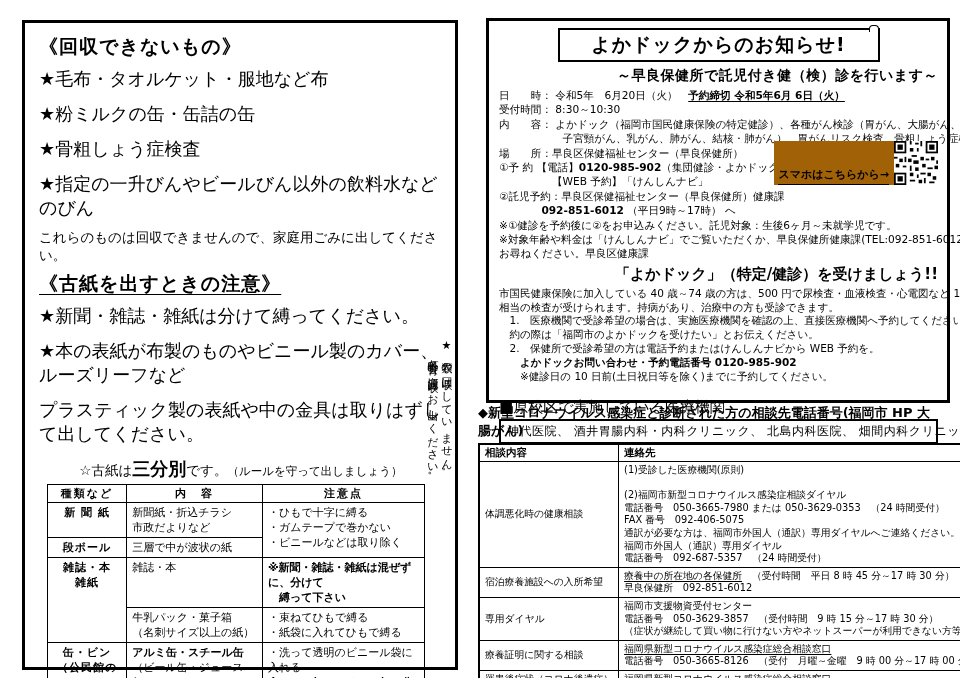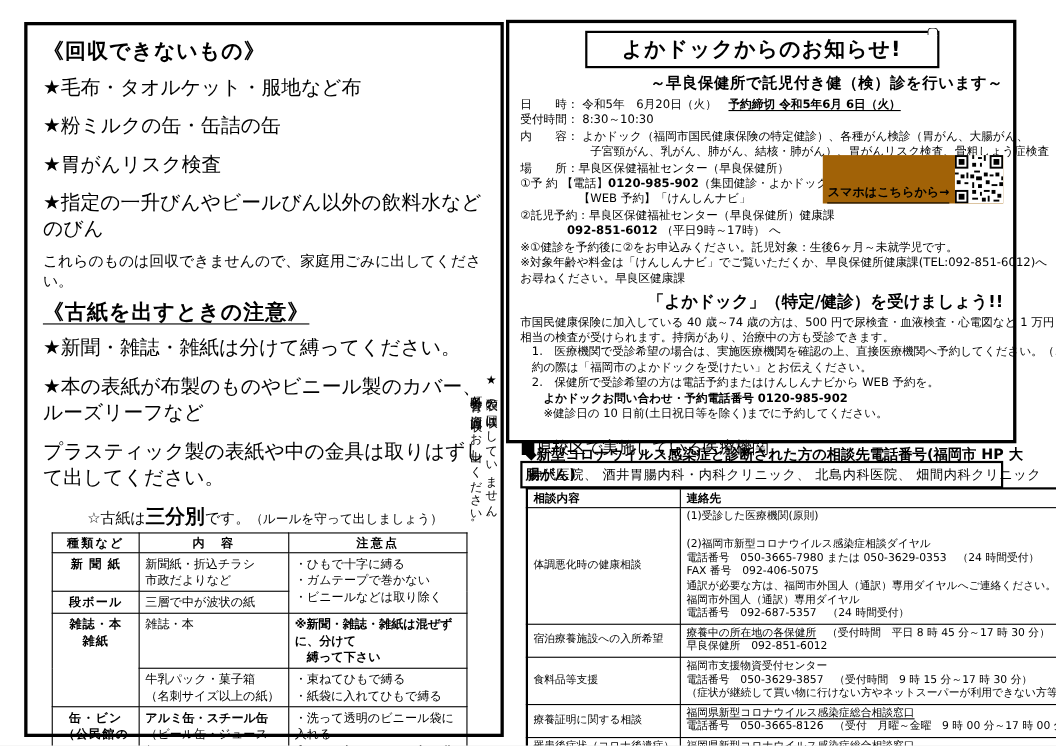--- a/index.html
+++ b/index.html
@@ -35,21 +35,21 @@
   .sort-table td.kind { text-align:center; font-weight:bold; width:21%; letter-spacing:1px; }
   .sort-table td .ln { line-height:15px; }
   .sort-table .notes { width:43%; }
   .vnote {
     position:absolute; right:2px; top:316px; height:306px;
     writing-mode:vertical-rl; font-size:11px; line-height:14px; letter-spacing:1px;
   }
 
   
   .right-top {
-    position:absolute; left:460px; top:18px; width:464px; height:385px;
+    position:absolute; left:486px; top:18px; width:464px; height:385px;
     border:3px solid #000; padding:5px 9px 4px 10px;
   }
   .banner {
     width:322px; margin:2px auto 5px; border:2px solid #000; text-align:center;
     font-size:19px; font-weight:bold; padding:2px 0; letter-spacing:1px; position:relative;
   }
   .banner:after { content:""; position:absolute; right:-1px; top:-5px; width:8px; height:6px;
     border:1px solid #000; border-bottom:none; border-radius:4px 4px 0 0; background:#fff; }
   .rt-subtitle { font-size:14px; font-weight:bold; letter-spacing:0.5px; margin:1px 0 3px;text-align:right; }
   .info .ln { font-size:10.6px; line-height:14.4px; white-space:nowrap; }
@@ -74,21 +74,21 @@
 <body>
 
 <div class="page">
 
   <section class="left-box">
 
     <h2 class="sec-head">《回収できないもの》</h2>
     <div class="bullets">
         <div class="ln"><span>★毛布・タオルケット・服地など布</span></div>
         <div class="ln"><span>★粉ミルクの缶・缶詰の缶</span></div>
-        <div class="ln"><span>★胃がんリスク検査</span></div>
+        <div class="ln"><span>★骨粗しょう症検査</span></div>
         <div class="ln"><span>★指定の一升びんやビールびん以外の飲料水などのびん</span></div>
       </div>
     <p class="plain-note">これらのものは回収できませんので、家庭用ごみに出してください。</p>
 
     <h2 class="sec-head ul">《古紙を出すときの注意》</h2>
     <div class="bullets">
         <div class="ln"><span>★新聞・雑誌・雑紙は分けて縛ってください。</span></div>
         <div class="ln"><span>★本の表紙が布製のものやビニール製のカバー、ルーズリーフなど</span></div>
         <div class="ln"><span>プラスティック製の表紙や中の金具は取りはずして出してください。</span></div>
       </div>
@@ -277,21 +277,21 @@
         <td class="topic">
               <div class="ln"><span>宿泊療養施設への入所希望</span></div>
             </td>
         <td>
               <div class="ln"><span class="u">療養中の所在地の各保健所</span><span>　（受付時間　平日 8 時 45 分～17 時 30 分）</span></div>
               <div class="ln"><span>早良保健所　092-851-6012</span></div>
             </td>
       </tr>
       <tr>
         <td class="topic">
-              <div class="ln"><span>食料品等支援</span></div>
+              <div class="ln"><span>専用ダイヤル</span></div>
             </td>
         <td>
               <div class="ln"><span>福岡市支援物資受付センター</span></div>
               <div class="ln"><span>電話番号　050-3629-3857　（受付時間　9 時 15 分～17 時 30 分）</span></div>
               <div class="ln"><span>（症状が継続して買い物に行けない方やネットスーパーが利用できない方等が対象）</span></div>
             </td>
       </tr>
       <tr>
         <td class="topic">
               <div class="ln"><span>療養証明に関する相談</span></div>

